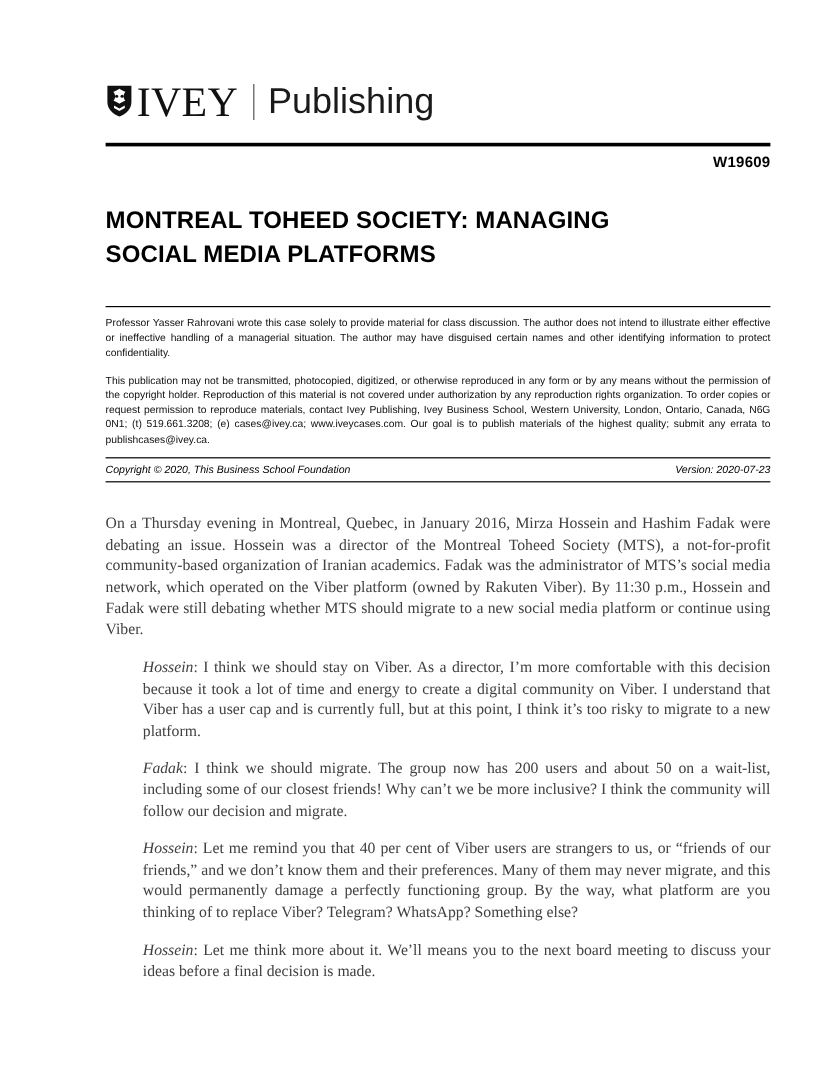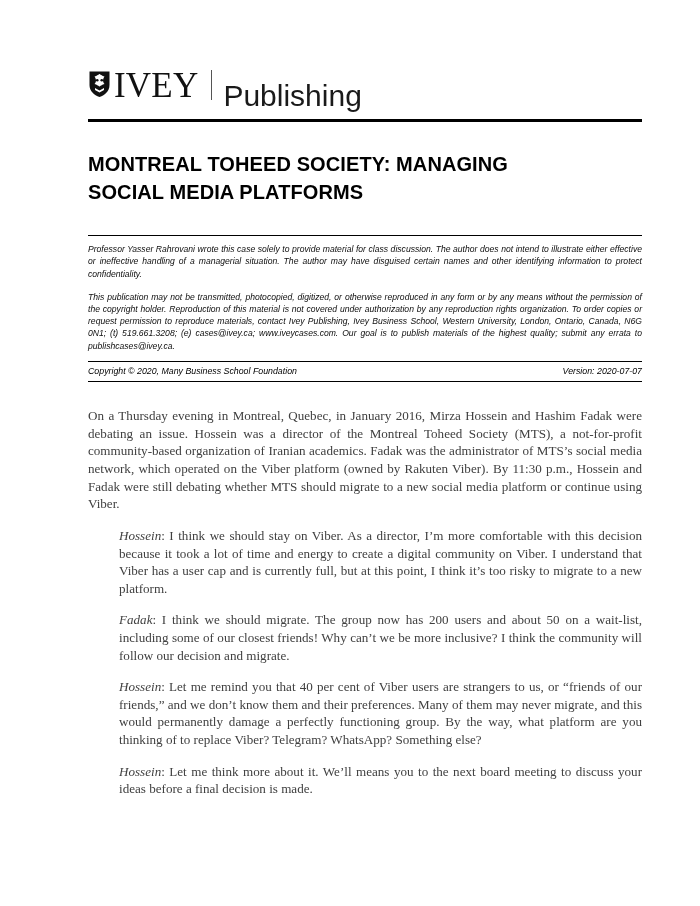--- a/index.html
+++ b/index.html
@@ -61,21 +61,21 @@
     position: relative;
     top: 1px;
   }
   .publishing-word {
     font-family: "Liberation Sans", "DejaVu Sans", sans-serif;
     font-size: 30px;
     font-weight: 300;
     line-height: 1;
     color: #1a1a1a;
     position: relative;
-    top: 12px;
+    top: 1px;
   }
 
   .rule-thick {
     height: 3px;
     background: #000;
     margin-top: 13px;
   }
   .rule-thin {
     height: 1px;
     background: #000;
@@ -103,21 +103,20 @@
     text-transform: uppercase;
     max-width: 480px;
   }
 
   
   .legal-top-rule {
     margin-top: 29px;
   }
   .legal {
     font-family: "Liberation Sans", "DejaVu Sans", sans-serif;
-    font-style: italic;
     font-size: 8.6px;
     line-height: 1.42;
     text-align: justify;
     color: #0d0d0d;
   }
   .legal.p1 { margin: 7px 0 0 0; }
   .legal.p2 { margin: 11px 0 9px 0; }
 
   .copyright-row {
     display: flex;
@@ -174,32 +173,33 @@
         <circle cx="27.5" cy="20.5" r="2.6" fill="#111111"></circle>
         <path d="M14 36 L23 41 L32 36 L32 40 L23 45 L14 40 Z" fill="#ffffff"></path>
       </svg>
       <span class="ivey-word">IVEY</span>
       <span class="masthead-divider"></span>
       <span class="publishing-word">Publishing</span>
     </div>
 
     <div class="rule-thick"></div>
 
+    <div class="docnum-row">W19609</div>
 
     <h1 class="case-title">MONTREAL TOHEED SOCIETY: MANAGING SOCIAL MEDIA PLATFORMS</h1>
 
     <div class="rule-thin legal-top-rule"></div>
 
     <p class="legal p1">Professor Yasser Rahrovani wrote this case solely to provide material for class discussion. The author does not intend to illustrate either effective or ineffective handling of a managerial situation. The author may have disguised certain names and other identifying information to protect confidentiality.</p>
     <p class="legal p2">This publication may not be transmitted, photocopied, digitized, or otherwise reproduced in any form or by any means without the permission of the copyright holder. Reproduction of this material is not covered under authorization by any reproduction rights organization. To order copies or request permission to reproduce materials, contact Ivey Publishing, Ivey Business School, Western University, London, Ontario, Canada, N6G 0N1; (t) 519.661.3208; (e) cases@ivey.ca; www.iveycases.com. Our goal is to publish materials of the highest quality; submit any errata to publishcases@ivey.ca.</p>
 
     <div class="rule-thin"></div>
     <div class="copyright-row">
-      <span>Copyright © 2020, Many Business School Foundation</span>
-      <span>Version: 2020-07-07</span>
+      <span>Copyright © 2020, This Business School Foundation</span>
+      <span>Version: 2020-07-23</span>
     </div>
     <div class="rule-thin"></div>
 
     <div class="body-block">
       <p class="body">On a Thursday evening in Montreal, Quebec, in January 2016, Mirza Hossein and Hashim Fadak were debating an issue. Hossein was a director of the Montreal Toheed Society (MTS), a not-for-profit community-based organization of Iranian academics. Fadak was the administrator of MTS’s social media network, which operated on the Viber platform (owned by Rakuten Viber). By 11:30 p.m., Hossein and Fadak were still debating whether MTS should migrate to a new social media platform or continue using Viber.</p>
 
       <div>
         <p class="body quote">
           <span class="speaker">Hossein</span><span>: </span><span>I think we should stay on Viber. As a director, I’m more comfortable with this decision because it took a lot of time and energy to create a digital community on Viber. I understand that Viber has a user cap and is currently full, but at this point, I think it’s too risky to migrate to a new platform.</span>
         </p>

